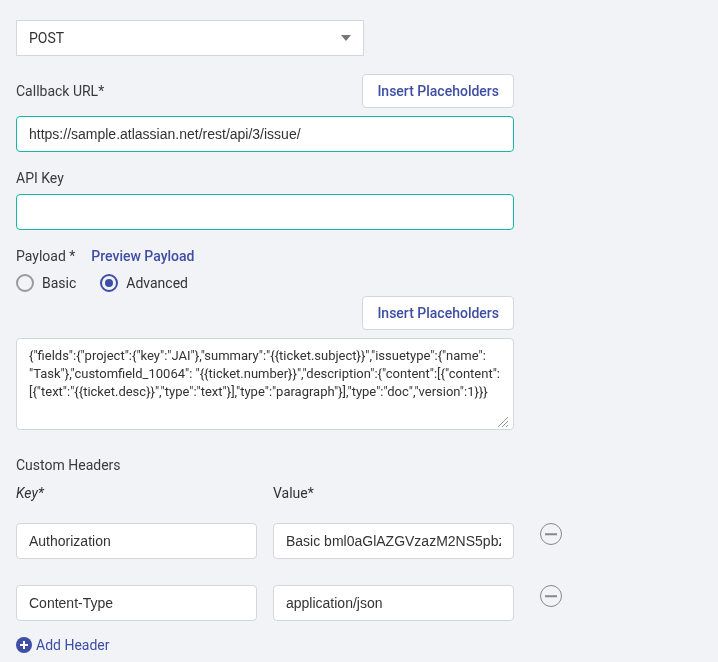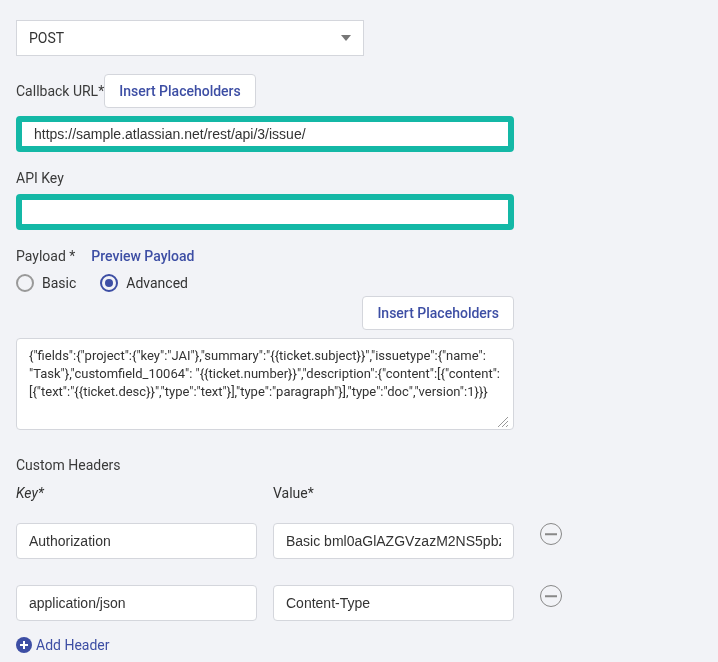--- a/index.html
+++ b/index.html
@@ -44,42 +44,42 @@
       width: 0;
       height: 0;
       border-left: 5px solid transparent;
       border-right: 5px solid transparent;
       border-top: 6px solid #777;
     }
     .text-input {
       width: 498px;
       height: 36px;
       background: #fff;
-      border: 6px solid #14b8a6;
+      border: 1px solid #14b8a6;
       border-radius: 4px;
       padding: 0 12px;
       font-size: 14px;
       color: #333;
       outline: none;
     }
     .link-btn {
       display: inline-block;
       border: 1px solid #d4d6dc;
       border-radius: 4px;
       background: #fff;
       padding: 8px 14px;
       color: #3d4ea4;
       font-size: 14px;
       cursor: pointer;
       font-weight: 500;
     }
     .callback-url-row {
       display: flex;
       align-items: center;
-      justify-content: flex-start;
+      justify-content: space-between;
       width: 498px;
       margin-bottom: 8px;
     }
     .payload-label-row {
       display: flex;
       align-items: center;
       gap: 16px;
       margin-bottom: 10px;
     }
     .preview-link {
@@ -304,21 +304,21 @@
   <div class="header-labels">
     <span class="col-key">Key*</span>
     <span class="col-value">Value*</span>
   </div>
   <div class="header-row">
     <input type="text" class="header-input" value="Authorization" style="">
     <input type="text" class="header-input" value="Basic bml0aGlAZGVzazM2NS5pbzp" style="">
     <span class="remove-btn"></span>
   </div>
   <div class="header-row">
+    <input type="text" class="header-input" value="Content-Type" style="">
     <input type="text" class="header-input" value="application/json" style="">
-    <input type="text" class="header-input" value="Content-Type" style="">
     <span class="remove-btn"></span>
   </div>
   <div class="add-header">
     <span class="plus-circle"></span>
     <span>Add Header</span>
   </div>
 </div>
 
 </body></html>

